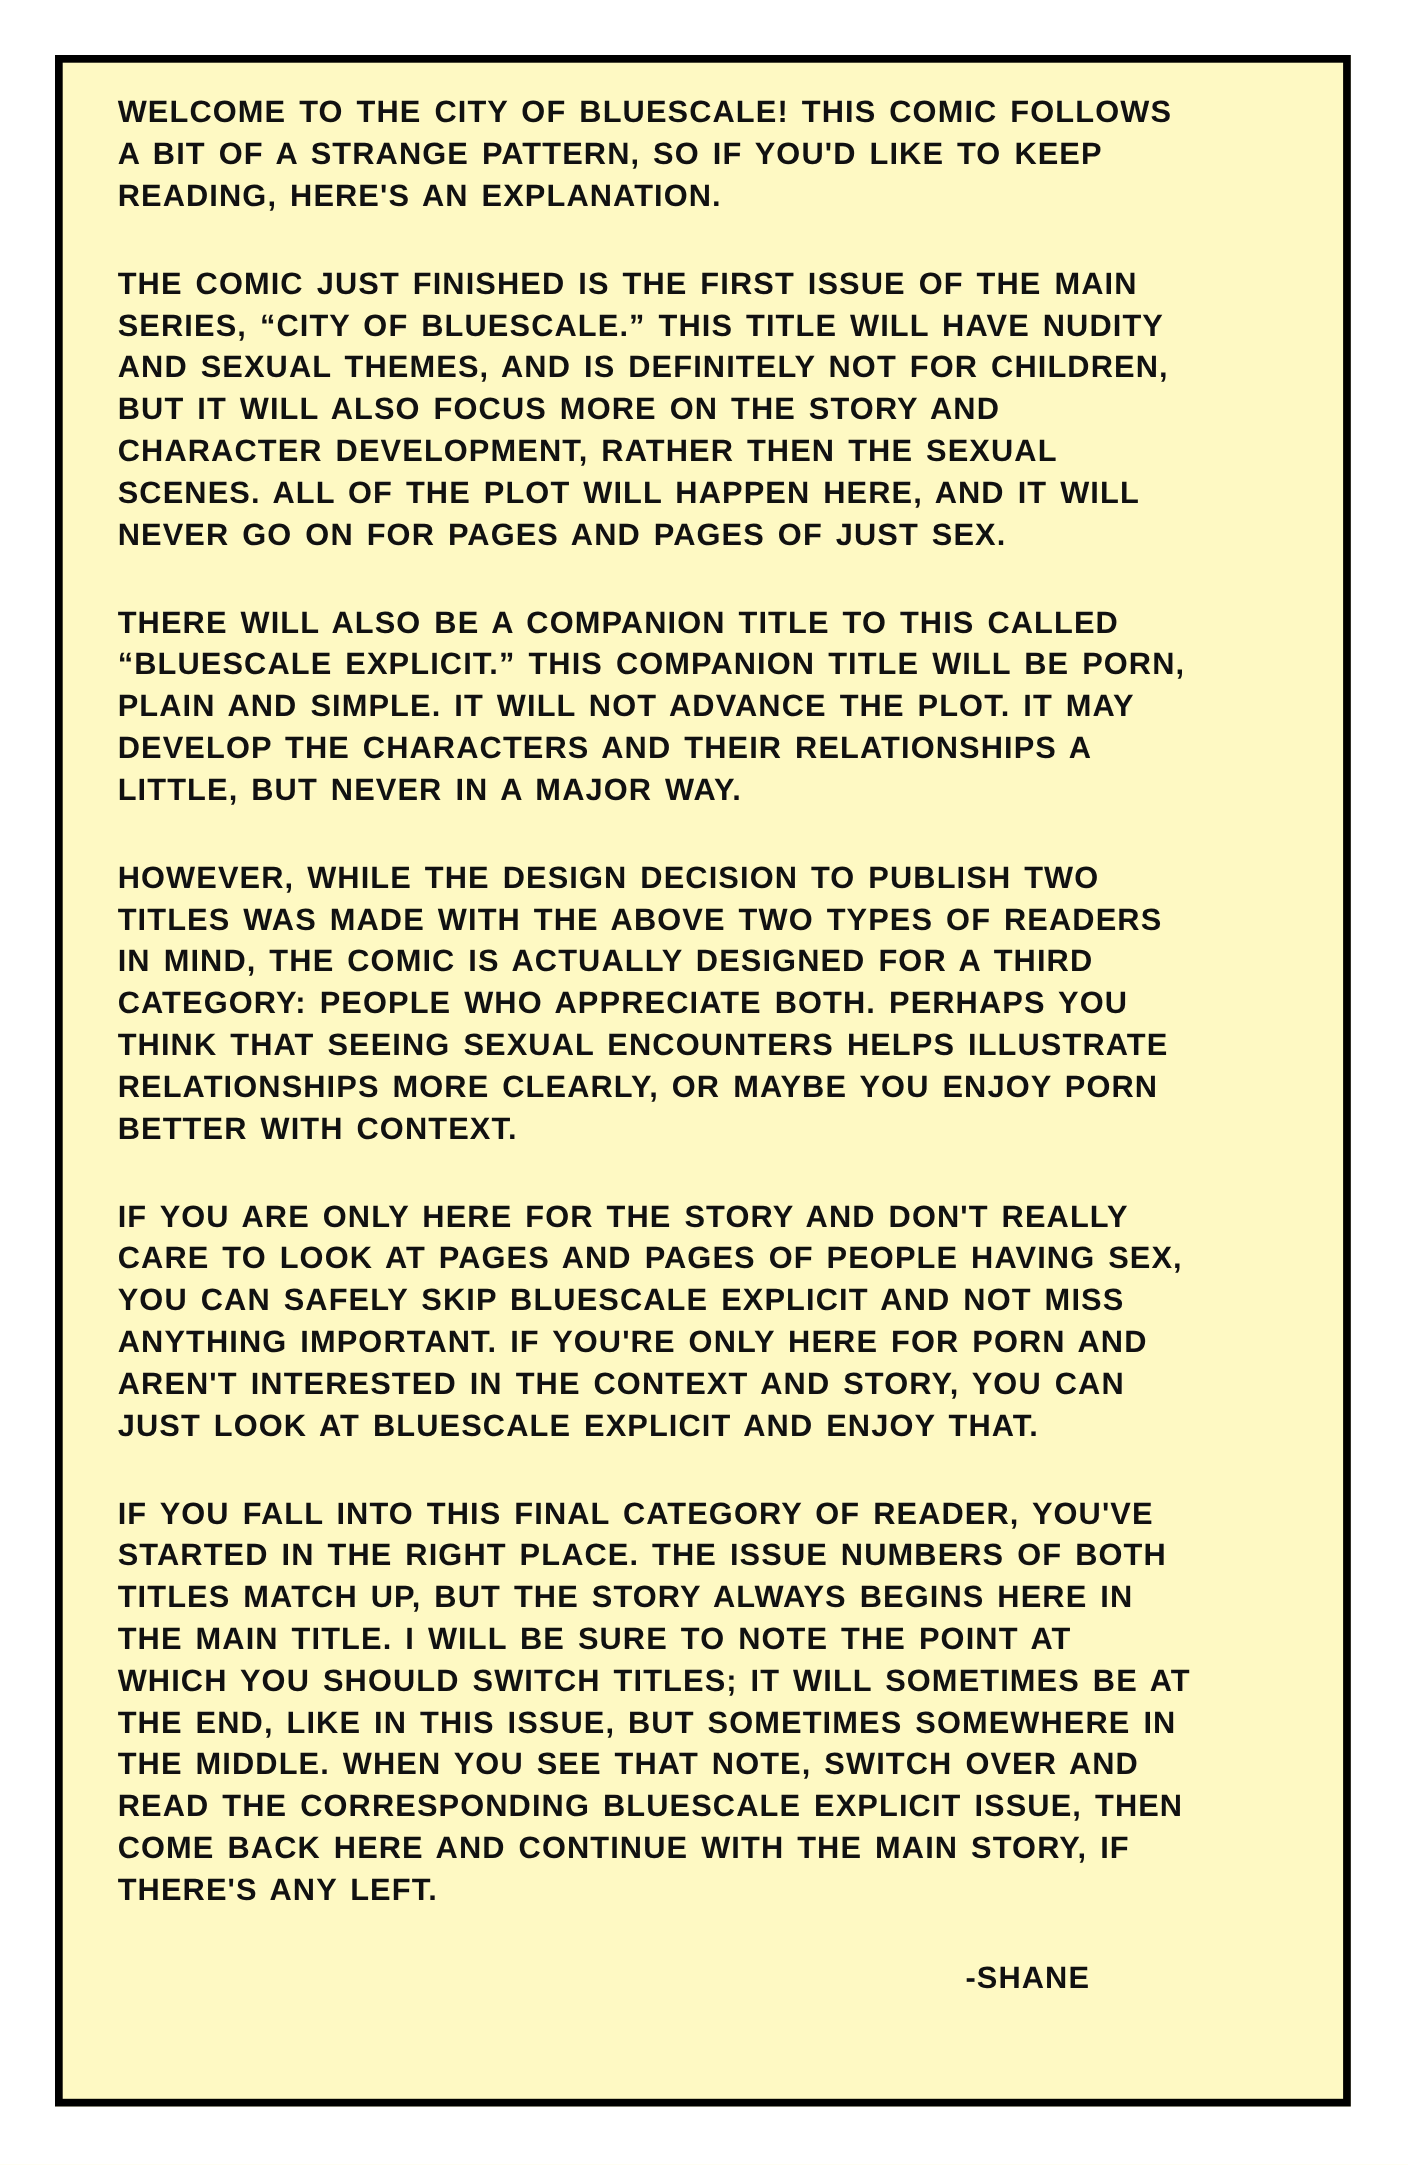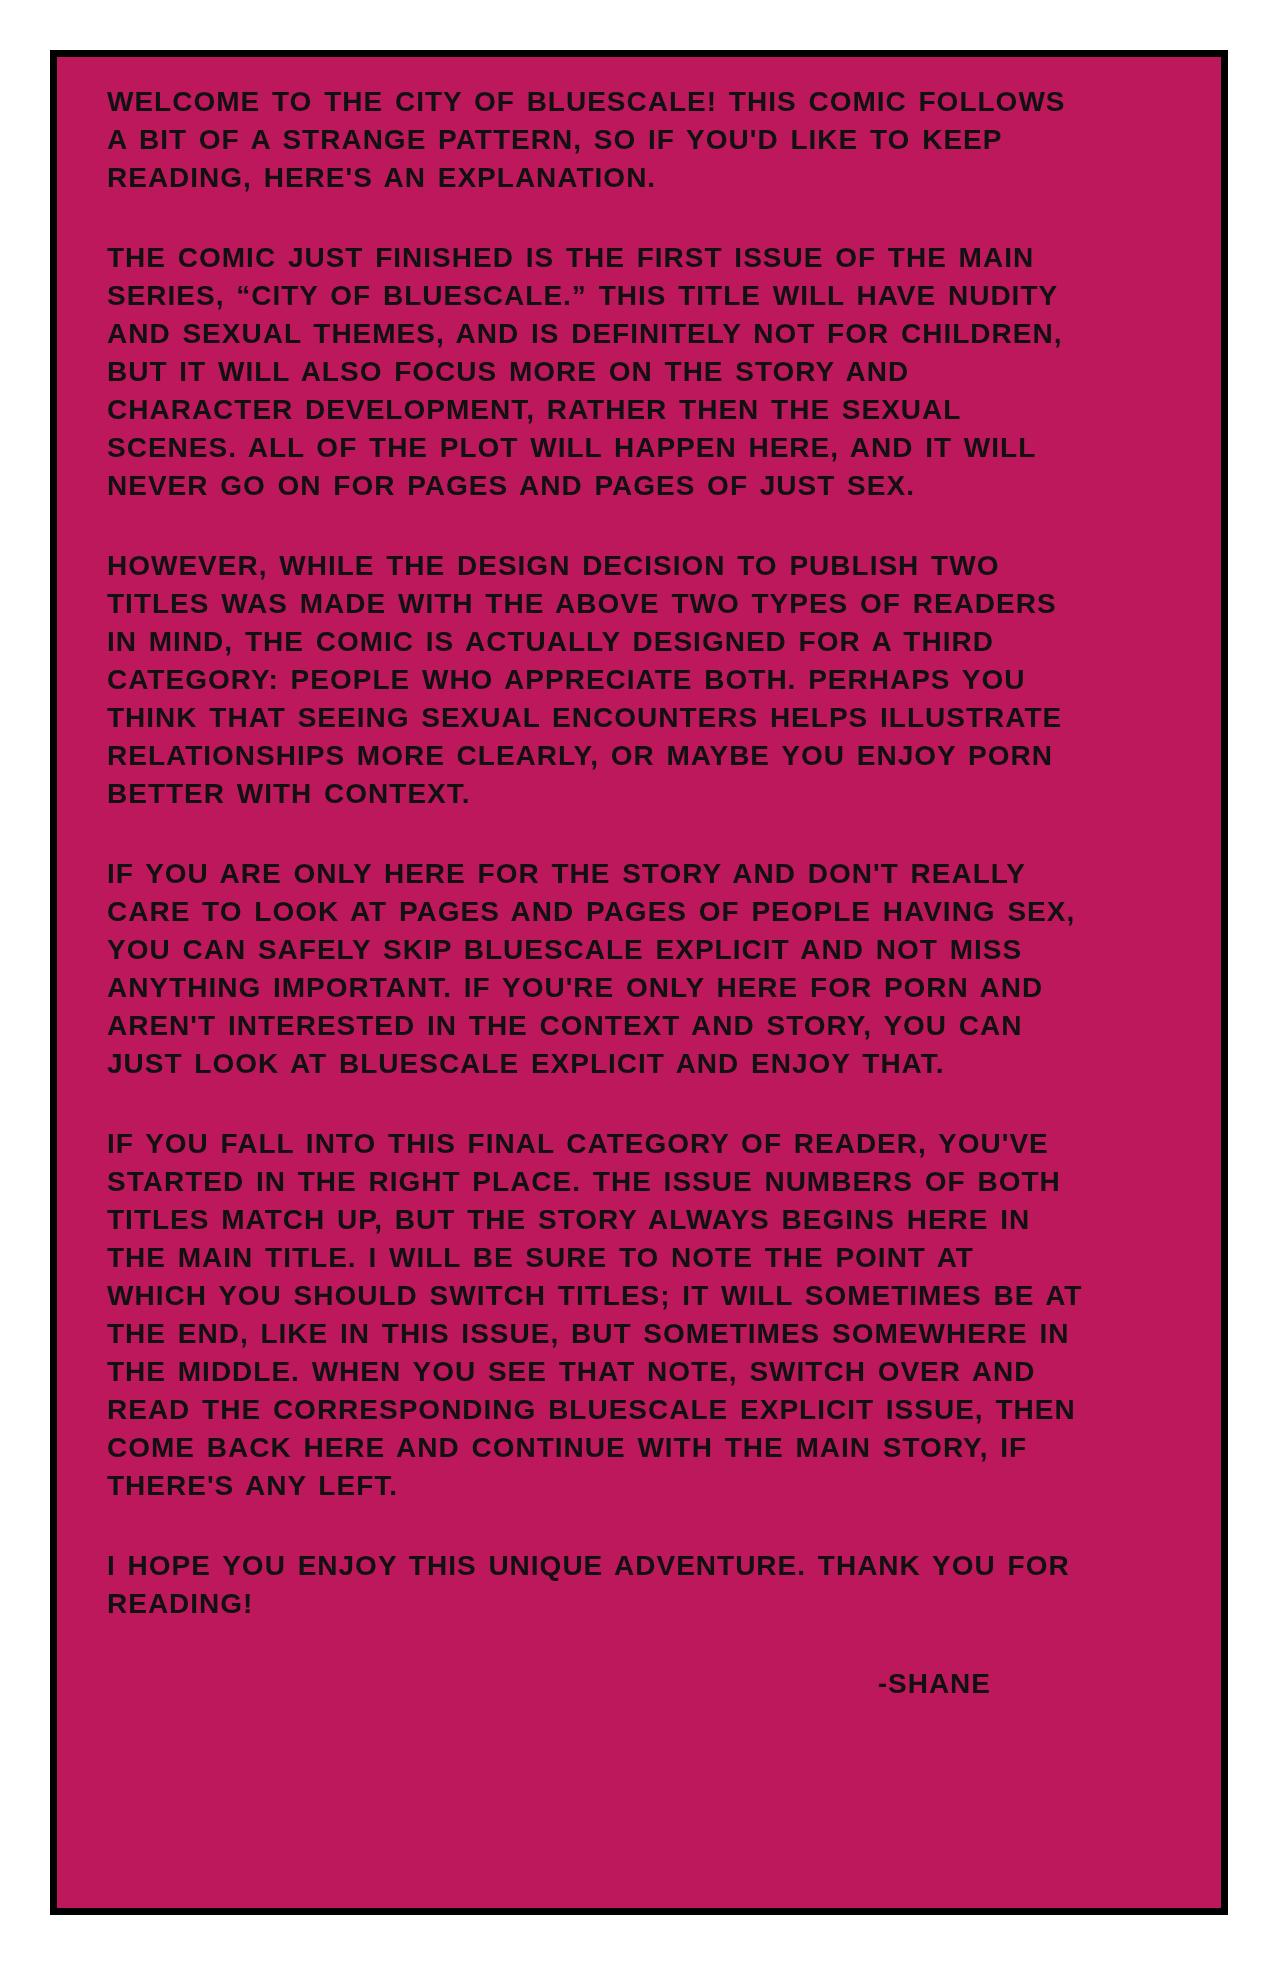--- a/index.html
+++ b/index.html
@@ -14,21 +14,21 @@
     position: relative;
   }
   .frame {
     position: absolute;
     left: 50px;
     top: 50px;
     width: 1178px;
     height: 1865px;
     box-sizing: border-box;
     border: 7px solid #000000;
-    background: #be185d;
+    background: #fef9c3;
     padding: 26px 45px 0 50px;
     overflow: hidden;
   }
   .para {
     margin: 0 0 42px 0;
     font-size: 28px;
     line-height: 38px;
     font-weight: 700;
     letter-spacing: 1px;
     word-spacing: 3px;
@@ -53,20 +53,25 @@
   <p class="para">WELCOME TO THE CITY OF BLUESCALE! THIS COMIC FOLLOWS
 A BIT OF A STRANGE PATTERN, SO IF YOU'D LIKE TO KEEP
 READING, HERE'S AN EXPLANATION.</p>
   <p class="para">THE COMIC JUST FINISHED IS THE FIRST ISSUE OF THE MAIN
 SERIES, “CITY OF BLUESCALE.” THIS TITLE WILL HAVE NUDITY
 AND SEXUAL THEMES, AND IS DEFINITELY NOT FOR CHILDREN,
 BUT IT WILL ALSO FOCUS MORE ON THE STORY AND
 CHARACTER DEVELOPMENT, RATHER THEN THE SEXUAL
 SCENES. ALL OF THE PLOT WILL HAPPEN HERE, AND IT WILL
 NEVER GO ON FOR PAGES AND PAGES OF JUST SEX.</p>
+  <p class="para">THERE WILL ALSO BE A COMPANION TITLE TO THIS CALLED
+“BLUESCALE EXPLICIT.” THIS COMPANION TITLE WILL BE PORN,
+PLAIN AND SIMPLE. IT WILL NOT ADVANCE THE PLOT. IT MAY
+DEVELOP THE CHARACTERS AND THEIR RELATIONSHIPS A
+LITTLE, BUT NEVER IN A MAJOR WAY.</p>
   <p class="para">HOWEVER, WHILE THE DESIGN DECISION TO PUBLISH TWO
 TITLES WAS MADE WITH THE ABOVE TWO TYPES OF READERS
 IN MIND, THE COMIC IS ACTUALLY DESIGNED FOR A THIRD
 CATEGORY: PEOPLE WHO APPRECIATE BOTH. PERHAPS YOU
 THINK THAT SEEING SEXUAL ENCOUNTERS HELPS ILLUSTRATE
 RELATIONSHIPS MORE CLEARLY, OR MAYBE YOU ENJOY PORN
 BETTER WITH CONTEXT.</p>
   <p class="para">IF YOU ARE ONLY HERE FOR THE STORY AND DON'T REALLY
 CARE TO LOOK AT PAGES AND PAGES OF PEOPLE HAVING SEX,
 YOU CAN SAFELY SKIP BLUESCALE EXPLICIT AND NOT MISS
@@ -76,16 +81,14 @@
   <p class="para">IF YOU FALL INTO THIS FINAL CATEGORY OF READER, YOU'VE
 STARTED IN THE RIGHT PLACE. THE ISSUE NUMBERS OF BOTH
 TITLES MATCH UP, BUT THE STORY ALWAYS BEGINS HERE IN
 THE MAIN TITLE. I WILL BE SURE TO NOTE THE POINT AT
 WHICH YOU SHOULD SWITCH TITLES; IT WILL SOMETIMES BE AT
 THE END, LIKE IN THIS ISSUE, BUT SOMETIMES SOMEWHERE IN
 THE MIDDLE. WHEN YOU SEE THAT NOTE, SWITCH OVER AND
 READ THE CORRESPONDING BLUESCALE EXPLICIT ISSUE, THEN
 COME BACK HERE AND CONTINUE WITH THE MAIN STORY, IF
 THERE'S ANY LEFT.</p>
-  <p class="para">I HOPE YOU ENJOY THIS UNIQUE ADVENTURE. THANK YOU FOR
-READING!</p>
   <div class="signature">-SHANE</div>
 </div>
 
 </body></html>

